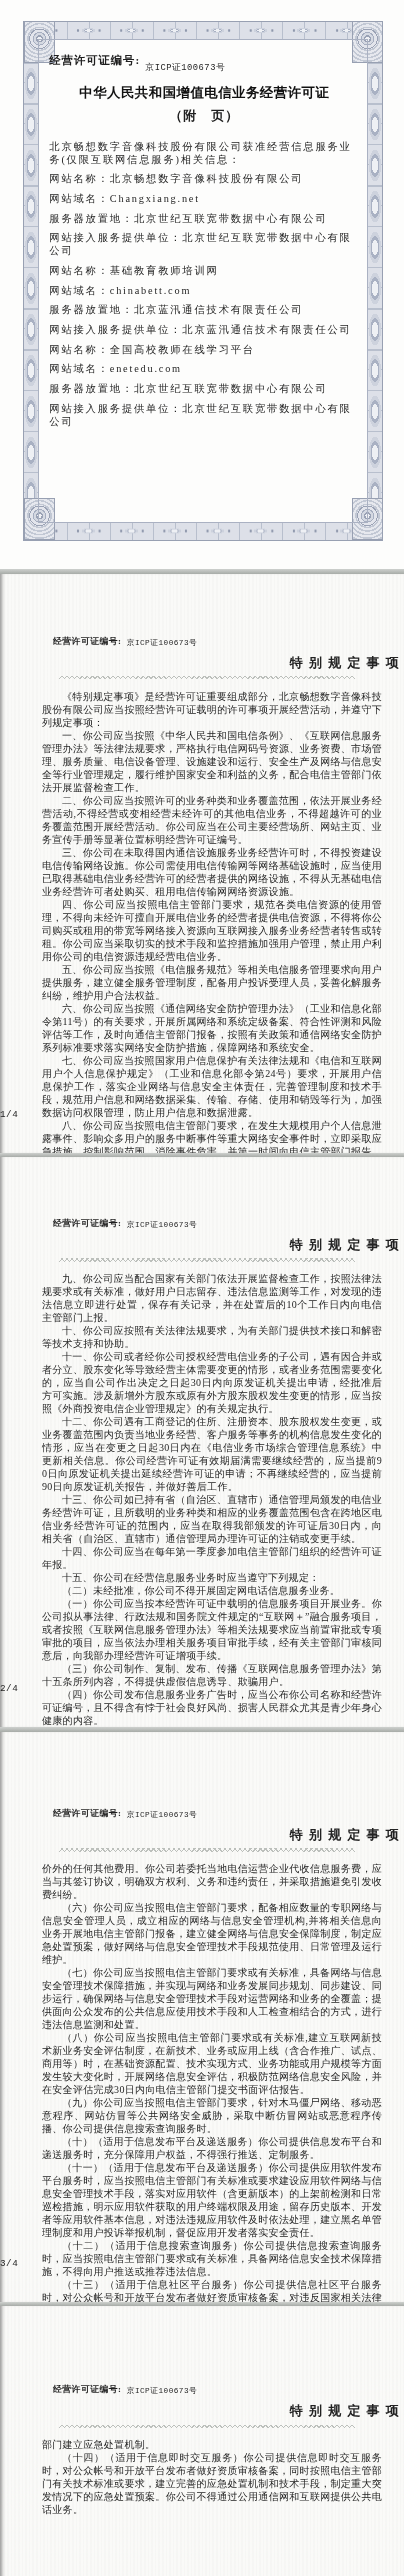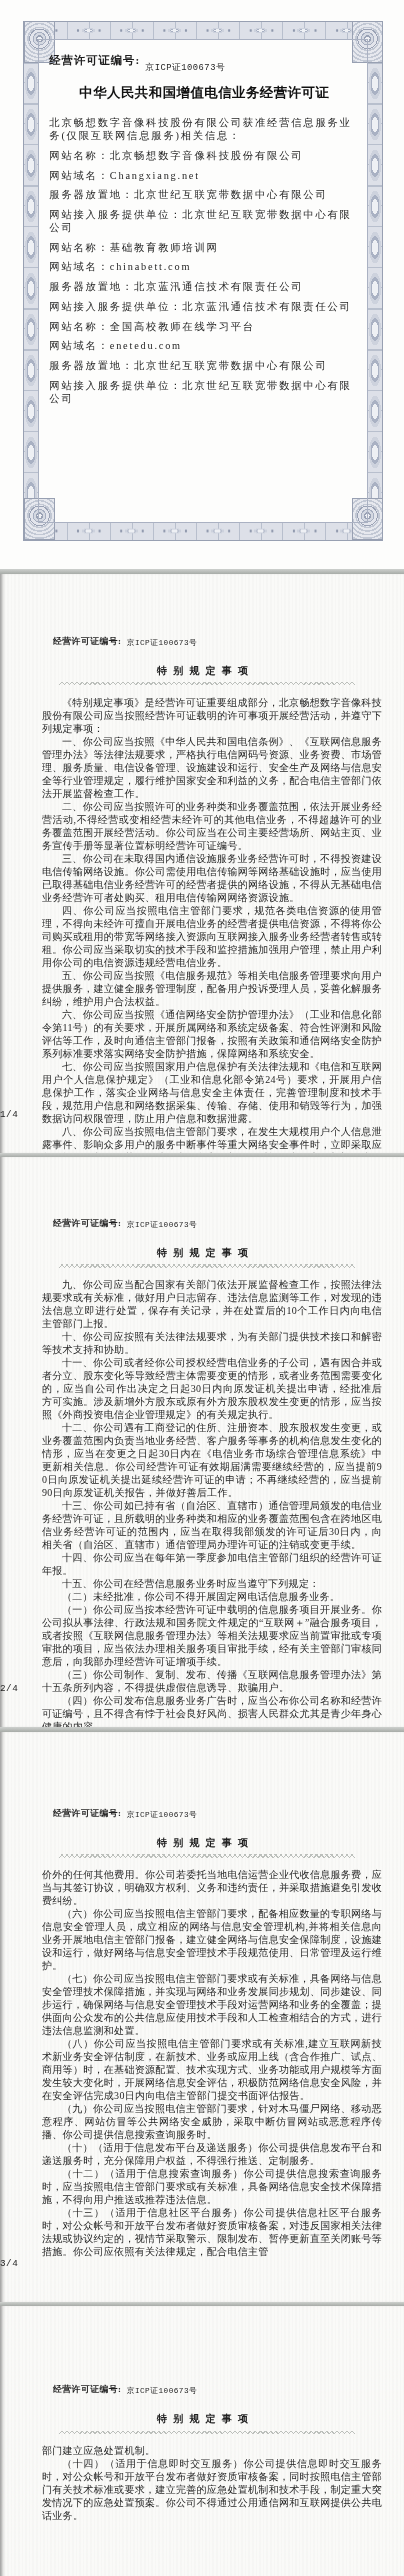--- a/index.html
+++ b/index.html
@@ -49,21 +49,21 @@
       repeating-linear-gradient(90deg, rgba(0,0,0,0.016) 0 1.5px, rgba(0,0,0,0) 1.5px 3.6px),
       #fafaf8;
     box-shadow:inset 4.6px 0 3.6px -2.6px rgba(40,40,40,0.45);}
   .prov.p2{height:579px;padding-top:62px;}
   .prov.p3{height:570px;padding-top:61px;}
   .prov.p4{height:570px;padding-top:76px;}
   .prov.p5{height:567px;padding-top:78px;}
   .prov-header{margin-left:53px;display:flex;align-items:flex-start;}
   .prov-label{font-size:8.8px;font-weight:bold;letter-spacing:0.5px;}
   .prov-number{font-size:7.7px;margin-left:5.2px;margin-top:2.1px;letter-spacing:0.5px;font-family:"Liberation Mono","DejaVu Sans Mono",monospace;}
-  .prov-title{margin:16px 0 0 0;text-align:center;font-size:10px;font-weight:bold;letter-spacing:6.2px;text-indent:6.2px;color:#222;}
+  .prov-title{margin:6px 0 0 0;text-align:right;font-size:13px;font-weight:bold;letter-spacing:6.2px;text-indent:6.2px;color:#222;}
   .zigzag{height:3.6px;margin:4.1px 0 0 59px;width:296px;opacity:.85;
     background:
       repeating-linear-gradient(45deg, #b2b6b2 0 1px, transparent 1px 3.6px),
       repeating-linear-gradient(-45deg, #b2b6b2 0 1px, transparent 1px 3.6px);}
   .prov-body{margin:10.3px 0 0 42px;width:340px;text-align:justify;}
   .prov-body p{margin:0;font-size:10px;line-height:13px;letter-spacing:0.3px;text-indent:2em;word-break:break-all;}
   .prov-body p.noindent{text-indent:0;}
   .pageno{position:absolute;left:0;right:0;font-size:9.3px;letter-spacing:0.5px;bottom:33px;font-family:"Liberation Mono","DejaVu Sans Mono",monospace;}
 </style>
 </head>
@@ -81,20 +81,21 @@
       <div class="corner tr"></div>
       <div class="corner bl2"></div>
       <div class="corner br2"></div>
 
       <div class="cert-content">
         <div class="p1-header">
           <span class="p1-label">经营许可证编号:</span>
           <span class="p1-number">京ICP证100673号</span>
         </div>
         <h1 class="p1-title">中华人民共和国增值电信业务经营许可证</h1>
+        <div class="p1-sub">（附　页）</div>
         <div class="p1-body">
             <p class="p1-line">北京畅想数字音像科技股份有限公司获准经营信息服务业务(仅限互联网信息服务)相关信息：</p>
             <p class="p1-line">网站名称：北京畅想数字音像科技股份有限公司</p>
             <p class="p1-line">网站域名：Changxiang.net</p>
             <p class="p1-line">服务器放置地：北京世纪互联宽带数据中心有限公司</p>
             <p class="p1-line">网站接入服务提供单位：北京世纪互联宽带数据中心有限公司</p>
             <p class="p1-line">网站名称：基础教育教师培训网</p>
             <p class="p1-line">网站域名：chinabett.com</p>
             <p class="p1-line">服务器放置地：北京蓝汛通信技术有限责任公司</p>
             <p class="p1-line">网站接入服务提供单位：北京蓝汛通信技术有限责任公司</p>
@@ -160,25 +161,26 @@
 
   <section class="prov p4">
     <div class="prov-header">
       <span class="prov-label">经营许可证编号:</span>
       <span class="prov-number">京ICP证100673号</span>
     </div>
     <h2 class="prov-title">特别规定事项</h2>
     <div class="zigzag"></div>
     <div class="prov-body">
         <p class="noindent">价外的任何其他费用。你公司若委托当地电信运营企业代收信息服务费，应当与其签订协议，明确双方权利、义务和违约责任，并采取措施避免引发收费纠纷。</p>
-        <p>（六）你公司应当按照电信主管部门要求，配备相应数量的专职网络与信息安全管理人员，成立相应的网络与信息安全管理机构,并将相关信息向业务开展地电信主管部门报备，建立健全网络与信息安全保障制度，设施建设和运行，做好网络与信息安全管理技术手段规范使用、日常管理及运行维护。</p>
+        <p>（六）你公司应当按照电信主管部门要求，配备相应数量的专职网络与信息安全管理人员，成立相应的网络与信息安全管理机构,并将相关信息向业务开展地电信主管部门报备，建立健全网络与信息安全保障制度，制定应急处置预案，做好网络与信息安全管理技术手段规范使用、日常管理及运行维护。</p>
         <p>（七）你公司应当按照电信主管部门要求或有关标准，具备网络与信息安全管理技术保障措施，并实现与网络和业务发展同步规划、同步建设、同步运行，确保网络与信息安全管理技术手段对运营网络和业务的全覆盖；提供面向公众发布的公共信息应使用技术手段和人工检查相结合的方式，进行违法信息监测和处置。</p>
         <p>（八）你公司应当按照电信主管部门要求或有关标准,建立互联网新技术新业务安全评估制度，在新技术、业务或应用上线（含合作推广、试点、商用等）时，在基础资源配置、技术实现方式、业务功能或用户规模等方面发生较大变化时，开展网络信息安全评估，积极防范网络信息安全风险，并在安全评估完成30日内向电信主管部门提交书面评估报告。</p>
         <p>（九）你公司应当按照电信主管部门要求，针对木马僵尸网络、移动恶意程序、网站仿冒等公共网络安全威胁，采取中断仿冒网站或恶意程序传播、你公司提供信息搜索查询服务时。</p>
         <p>（十）（适用于信息发布平台及递送服务）你公司提供信息发布平台和递送服务时，充分保障用户权益，不得强行推送、定制服务。</p>
+        <p>（十一）（适用于信息发布平台及递送服务）你公司提供应用软件发布平台服务时，应当按照电信主管部门有关标准或要求建设应用软件网络与信息安全管理技术手段，落实对应用软件（含更新版本）的上架前检测和日常巡检措施，明示应用软件获取的用户终端权限及用途，留存历史版本、开发者等应用软件基本信息，对违法违规应用软件及时依法处理，建立黑名单管理制度和用户投诉举报机制，督促应用开发者落实安全责任。</p>
         <p>（十二）（适用于信息搜索查询服务）你公司提供信息搜索查询服务时，应当按照电信主管部门要求或有关标准，具备网络信息安全技术保障措施，不得向用户推送或推荐违法信息。</p>
         <p>（十三）（适用于信息社区平台服务）你公司提供信息社区平台服务时，对公众帐号和开放平台发布者做好资质审核备案，对违反国家相关法律法规或协议约定的，视情节采取警示、限制发布、暂停更新直至关闭账号等措施。你公司应依照有关法律规定，配合电信主管</p>
       </div>
     <div class="pageno">3/4</div>
   </section>
 
   <div class="divider"></div>
 
   <section class="prov p5">
     <div class="prov-header">

